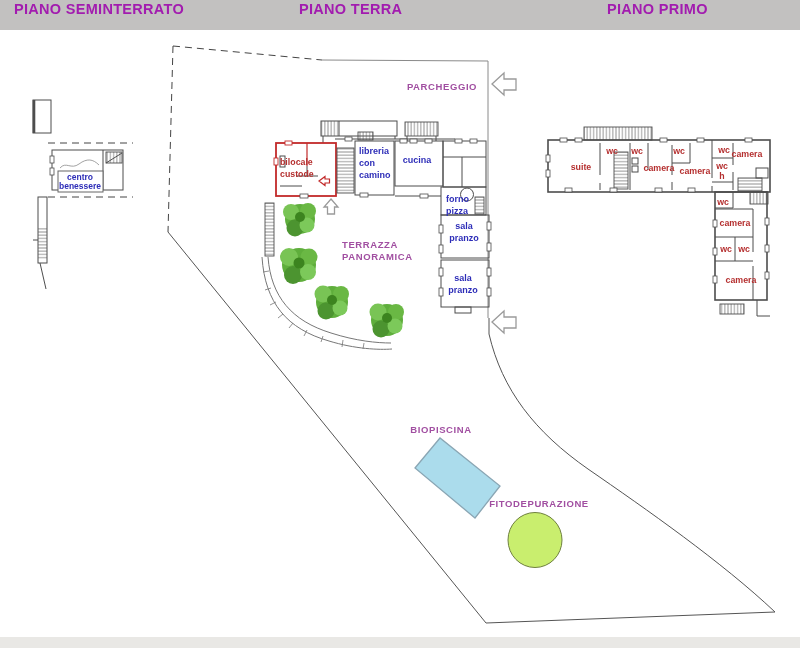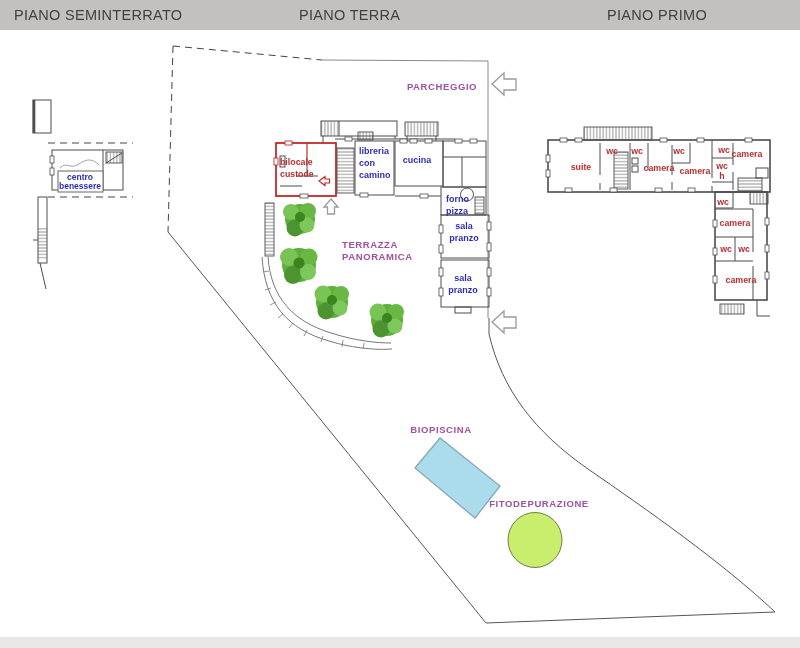--- a/index.html
+++ b/index.html
@@ -1,19 +1,19 @@
 <!DOCTYPE html>
 <html><head>
 <meta charset="utf-8">
 <style>
   html,body{margin:0;padding:0;background:#fff;}
   .stage{position:relative;width:800px;height:648px;background:#ffffff;overflow:hidden;
          font-family:"Liberation Sans",sans-serif;}
   .header{position:absolute;top:0;left:0;width:800px;height:30px;background:#c2c1c0;z-index:5;}
-  .header span{position:absolute;top:7px;color:#404040;font-weight:normal;font-size:14.5px;letter-spacing:.3px;}
+  .header span{position:absolute;top:1px;color:#a21caf;font-weight:bold;font-size:14.5px;letter-spacing:.3px;}
   .ht1{left:14px;} .ht2{left:299px;} .ht3{left:607px;}
   .footer{position:absolute;left:0;bottom:0;width:800px;height:11px;background:#e9e8e5;z-index:4;}
   svg{position:absolute;top:0;left:0;}
   .wall{stroke:#4d4d4d;stroke-width:1;fill:none;}
   .wall2{stroke:#4d4d4d;stroke-width:1.6;fill:none;}
   .lightline{stroke:#8a8a8a;stroke-width:1;fill:none;}
   .redwall{stroke:#c22a2a;stroke-width:1.8;fill:none;}
   .redthin{stroke:#c22a2a;stroke-width:1.2;fill:none;}
   .dash{stroke:#444;stroke-width:1;fill:none;stroke-dasharray:7,5;}
   .bound{stroke:#555;stroke-width:1;fill:none;}

